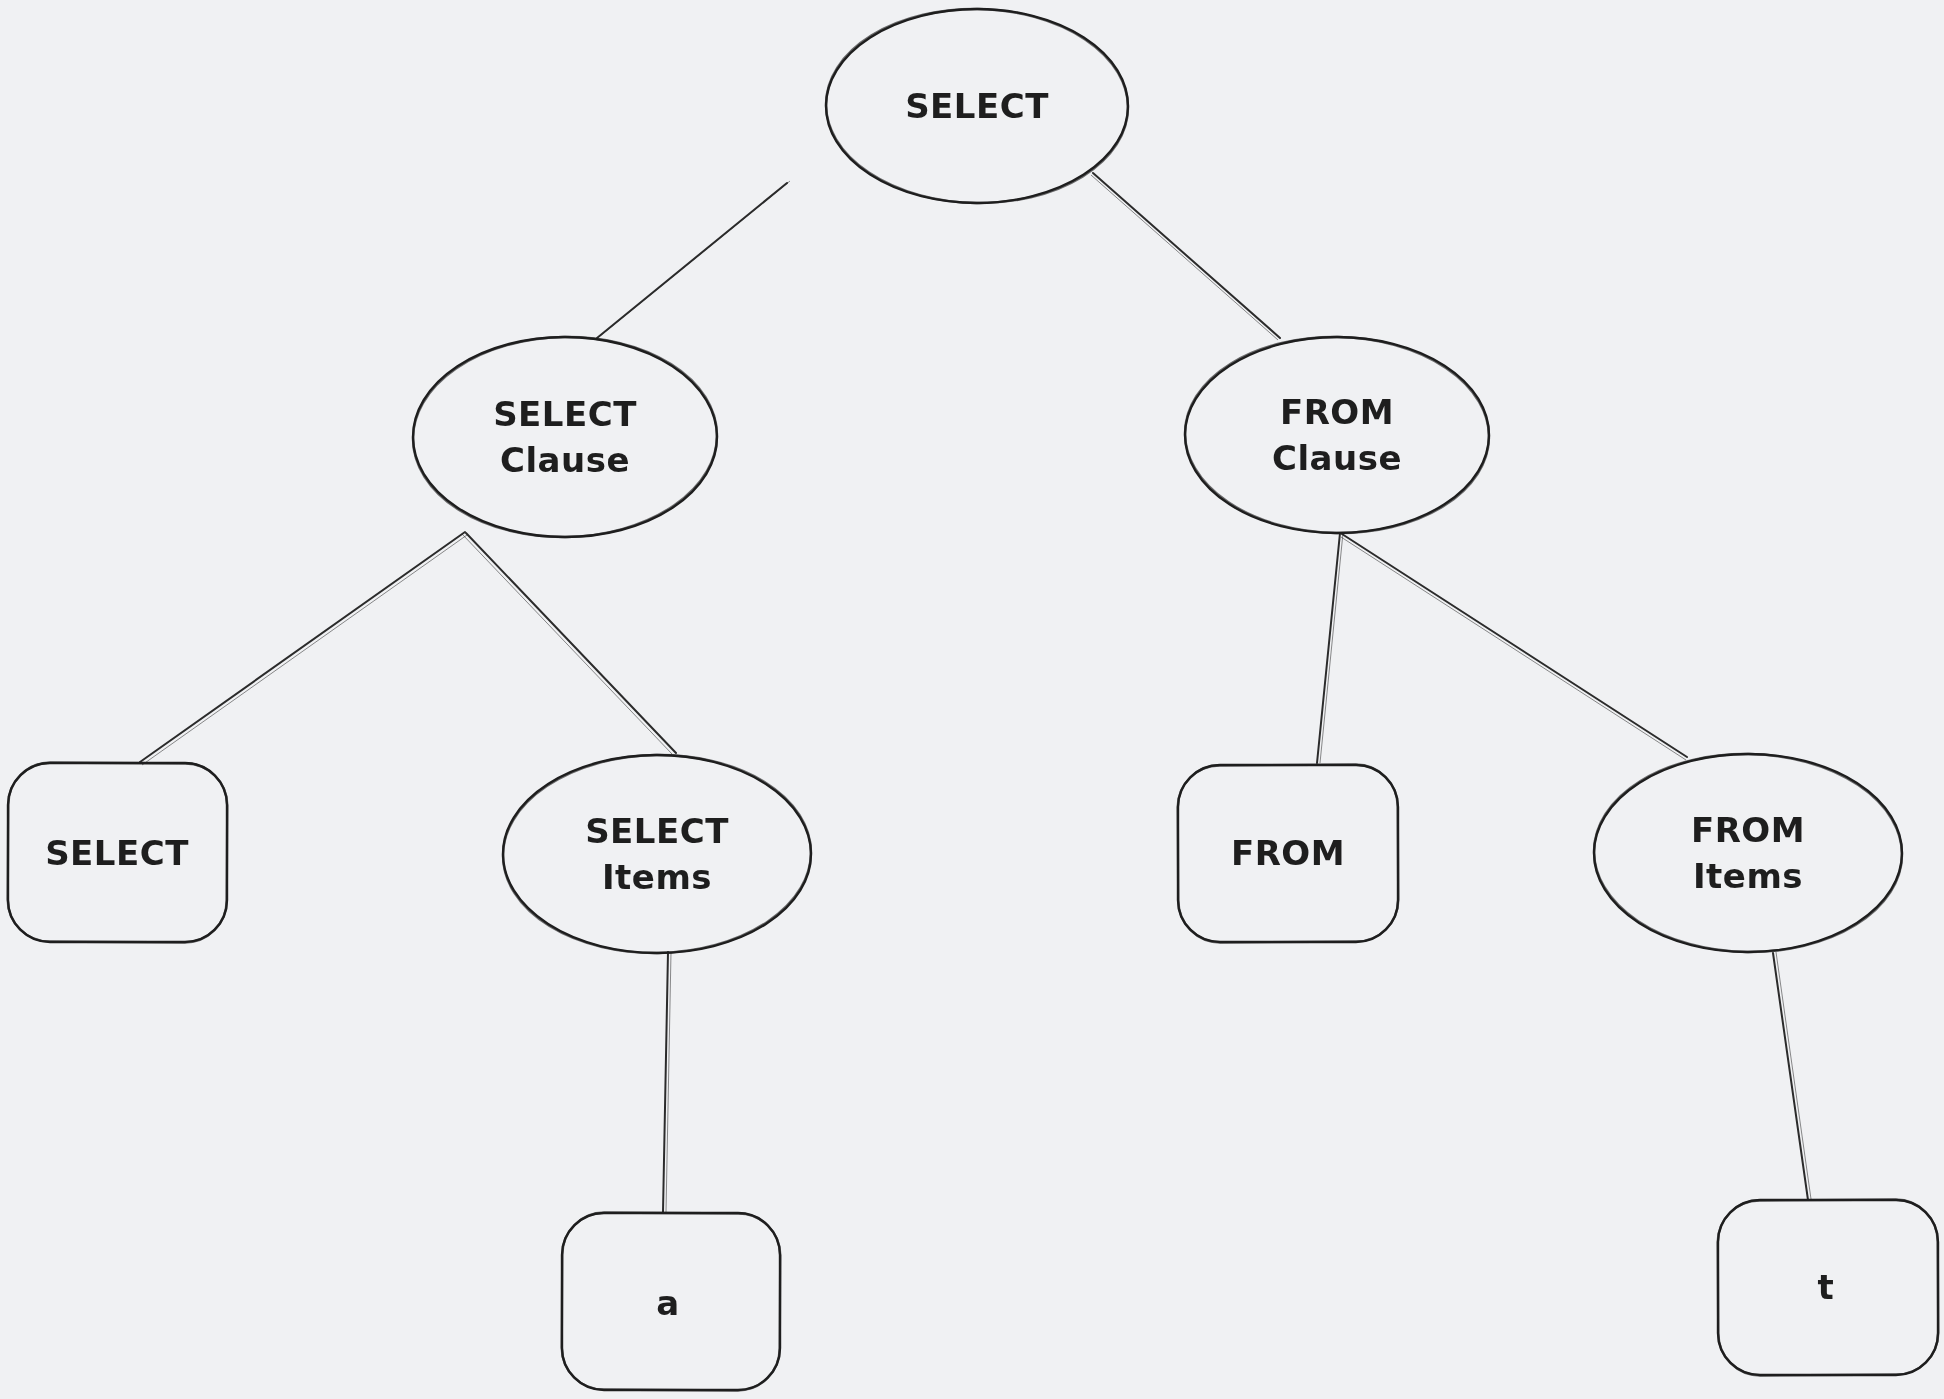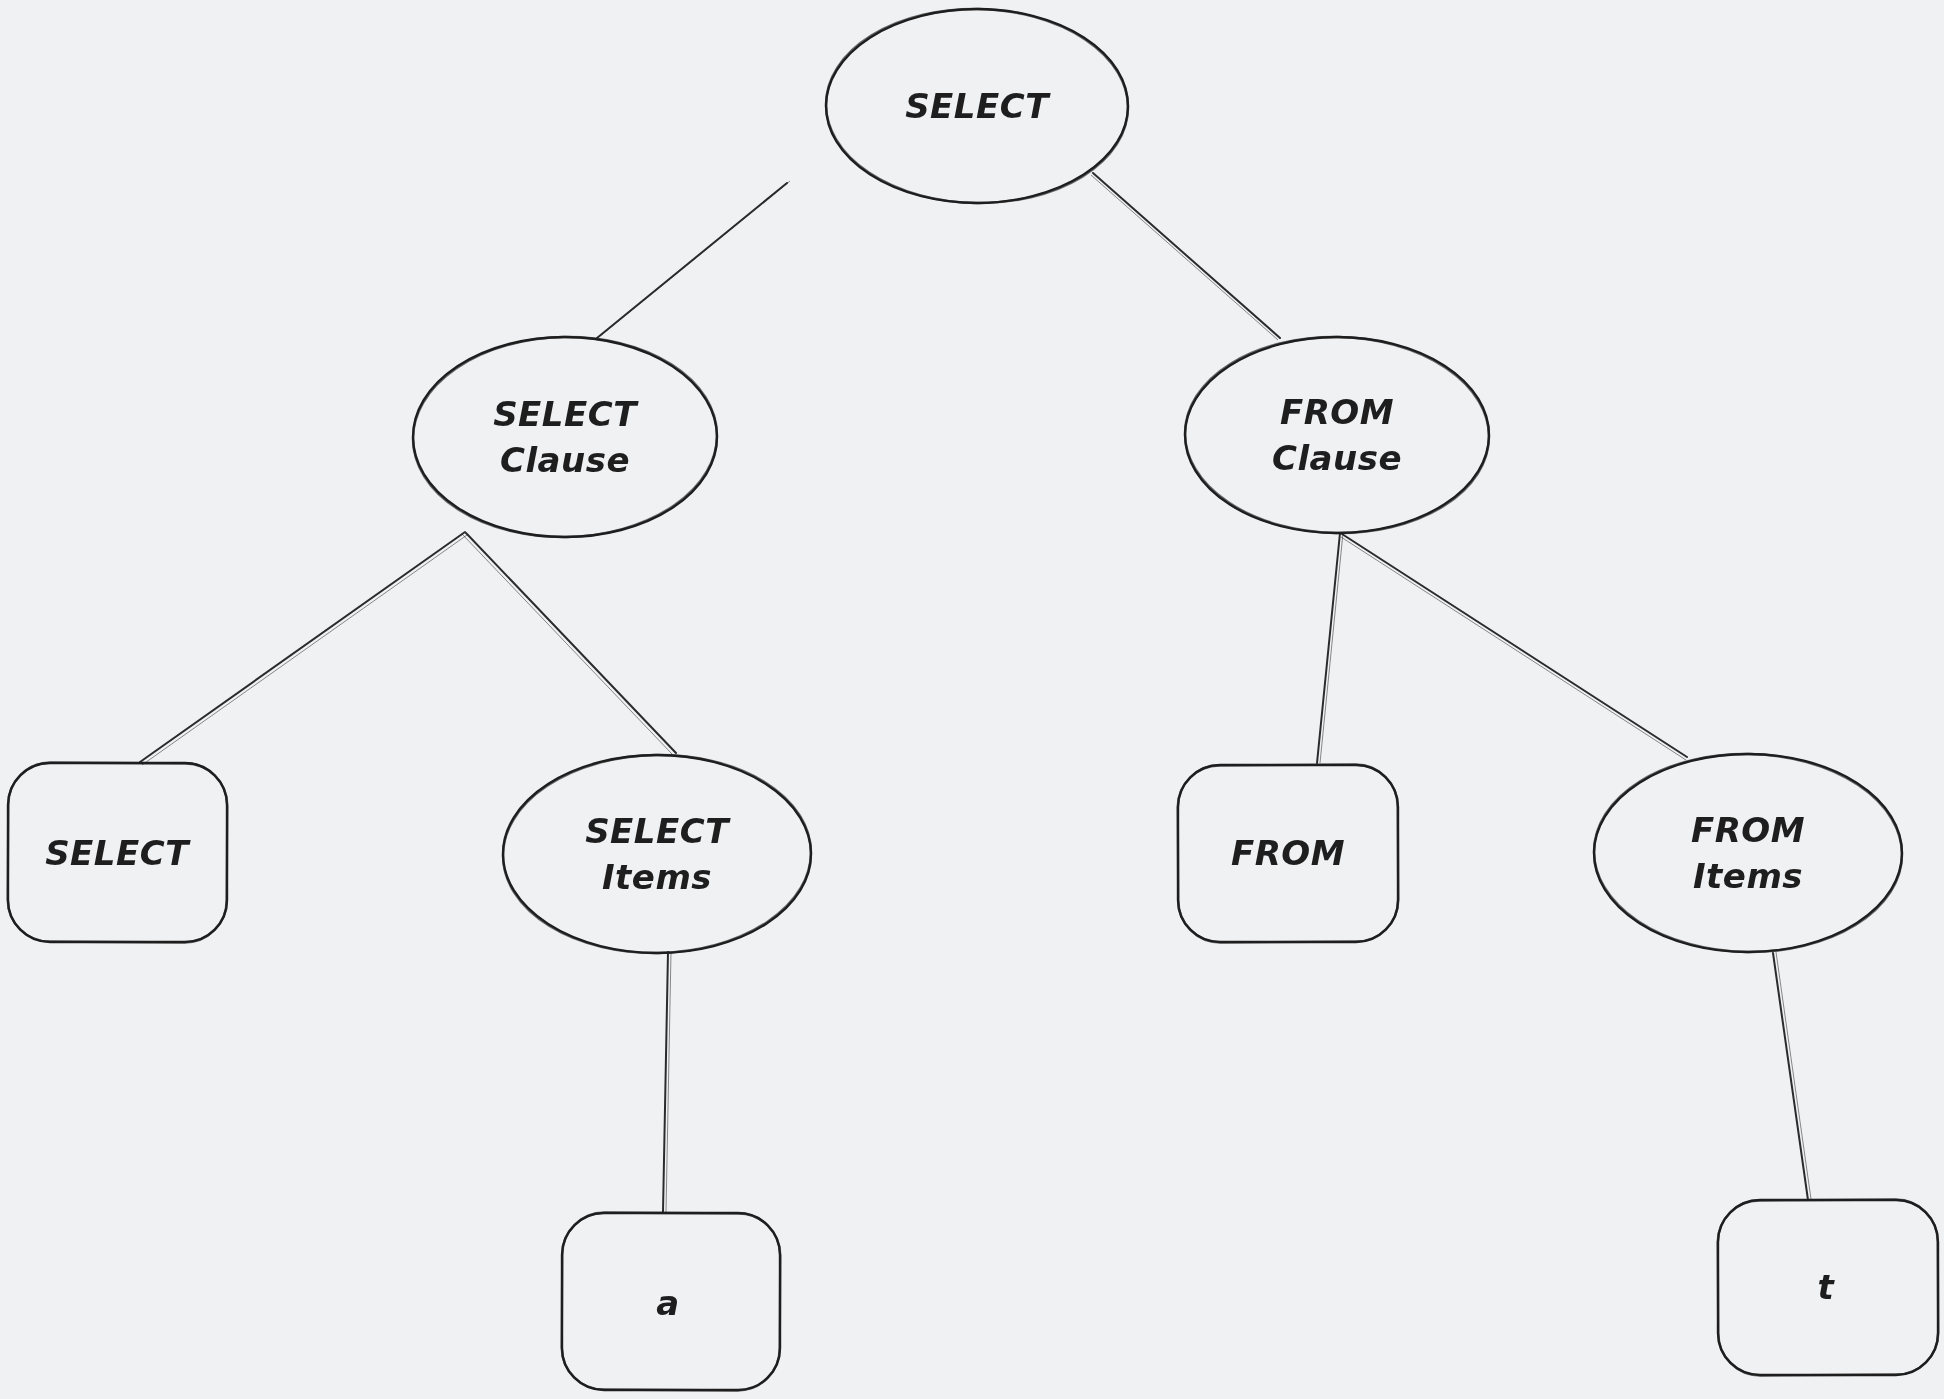--- a/index.html
+++ b/index.html
@@ -49,21 +49,20 @@
     transform: translate(-50%, -50%);
     width: 320px;
     text-align: center;
     color: var(--stroke);
     font-size: 34px;
     font-weight: bold;
     line-height: 46px;
     letter-spacing: 0.5px;
     white-space: nowrap;
     pointer-events: none;
-    font-style: italic;
   }
   .node-label span { display: block; }
 </style>
 </head>
 <body>
 
 <div id="canvas">
 
   <svg id="shapes" viewBox="0 0 1944 1399" xmlns="http://www.w3.org/2000/svg">
 

